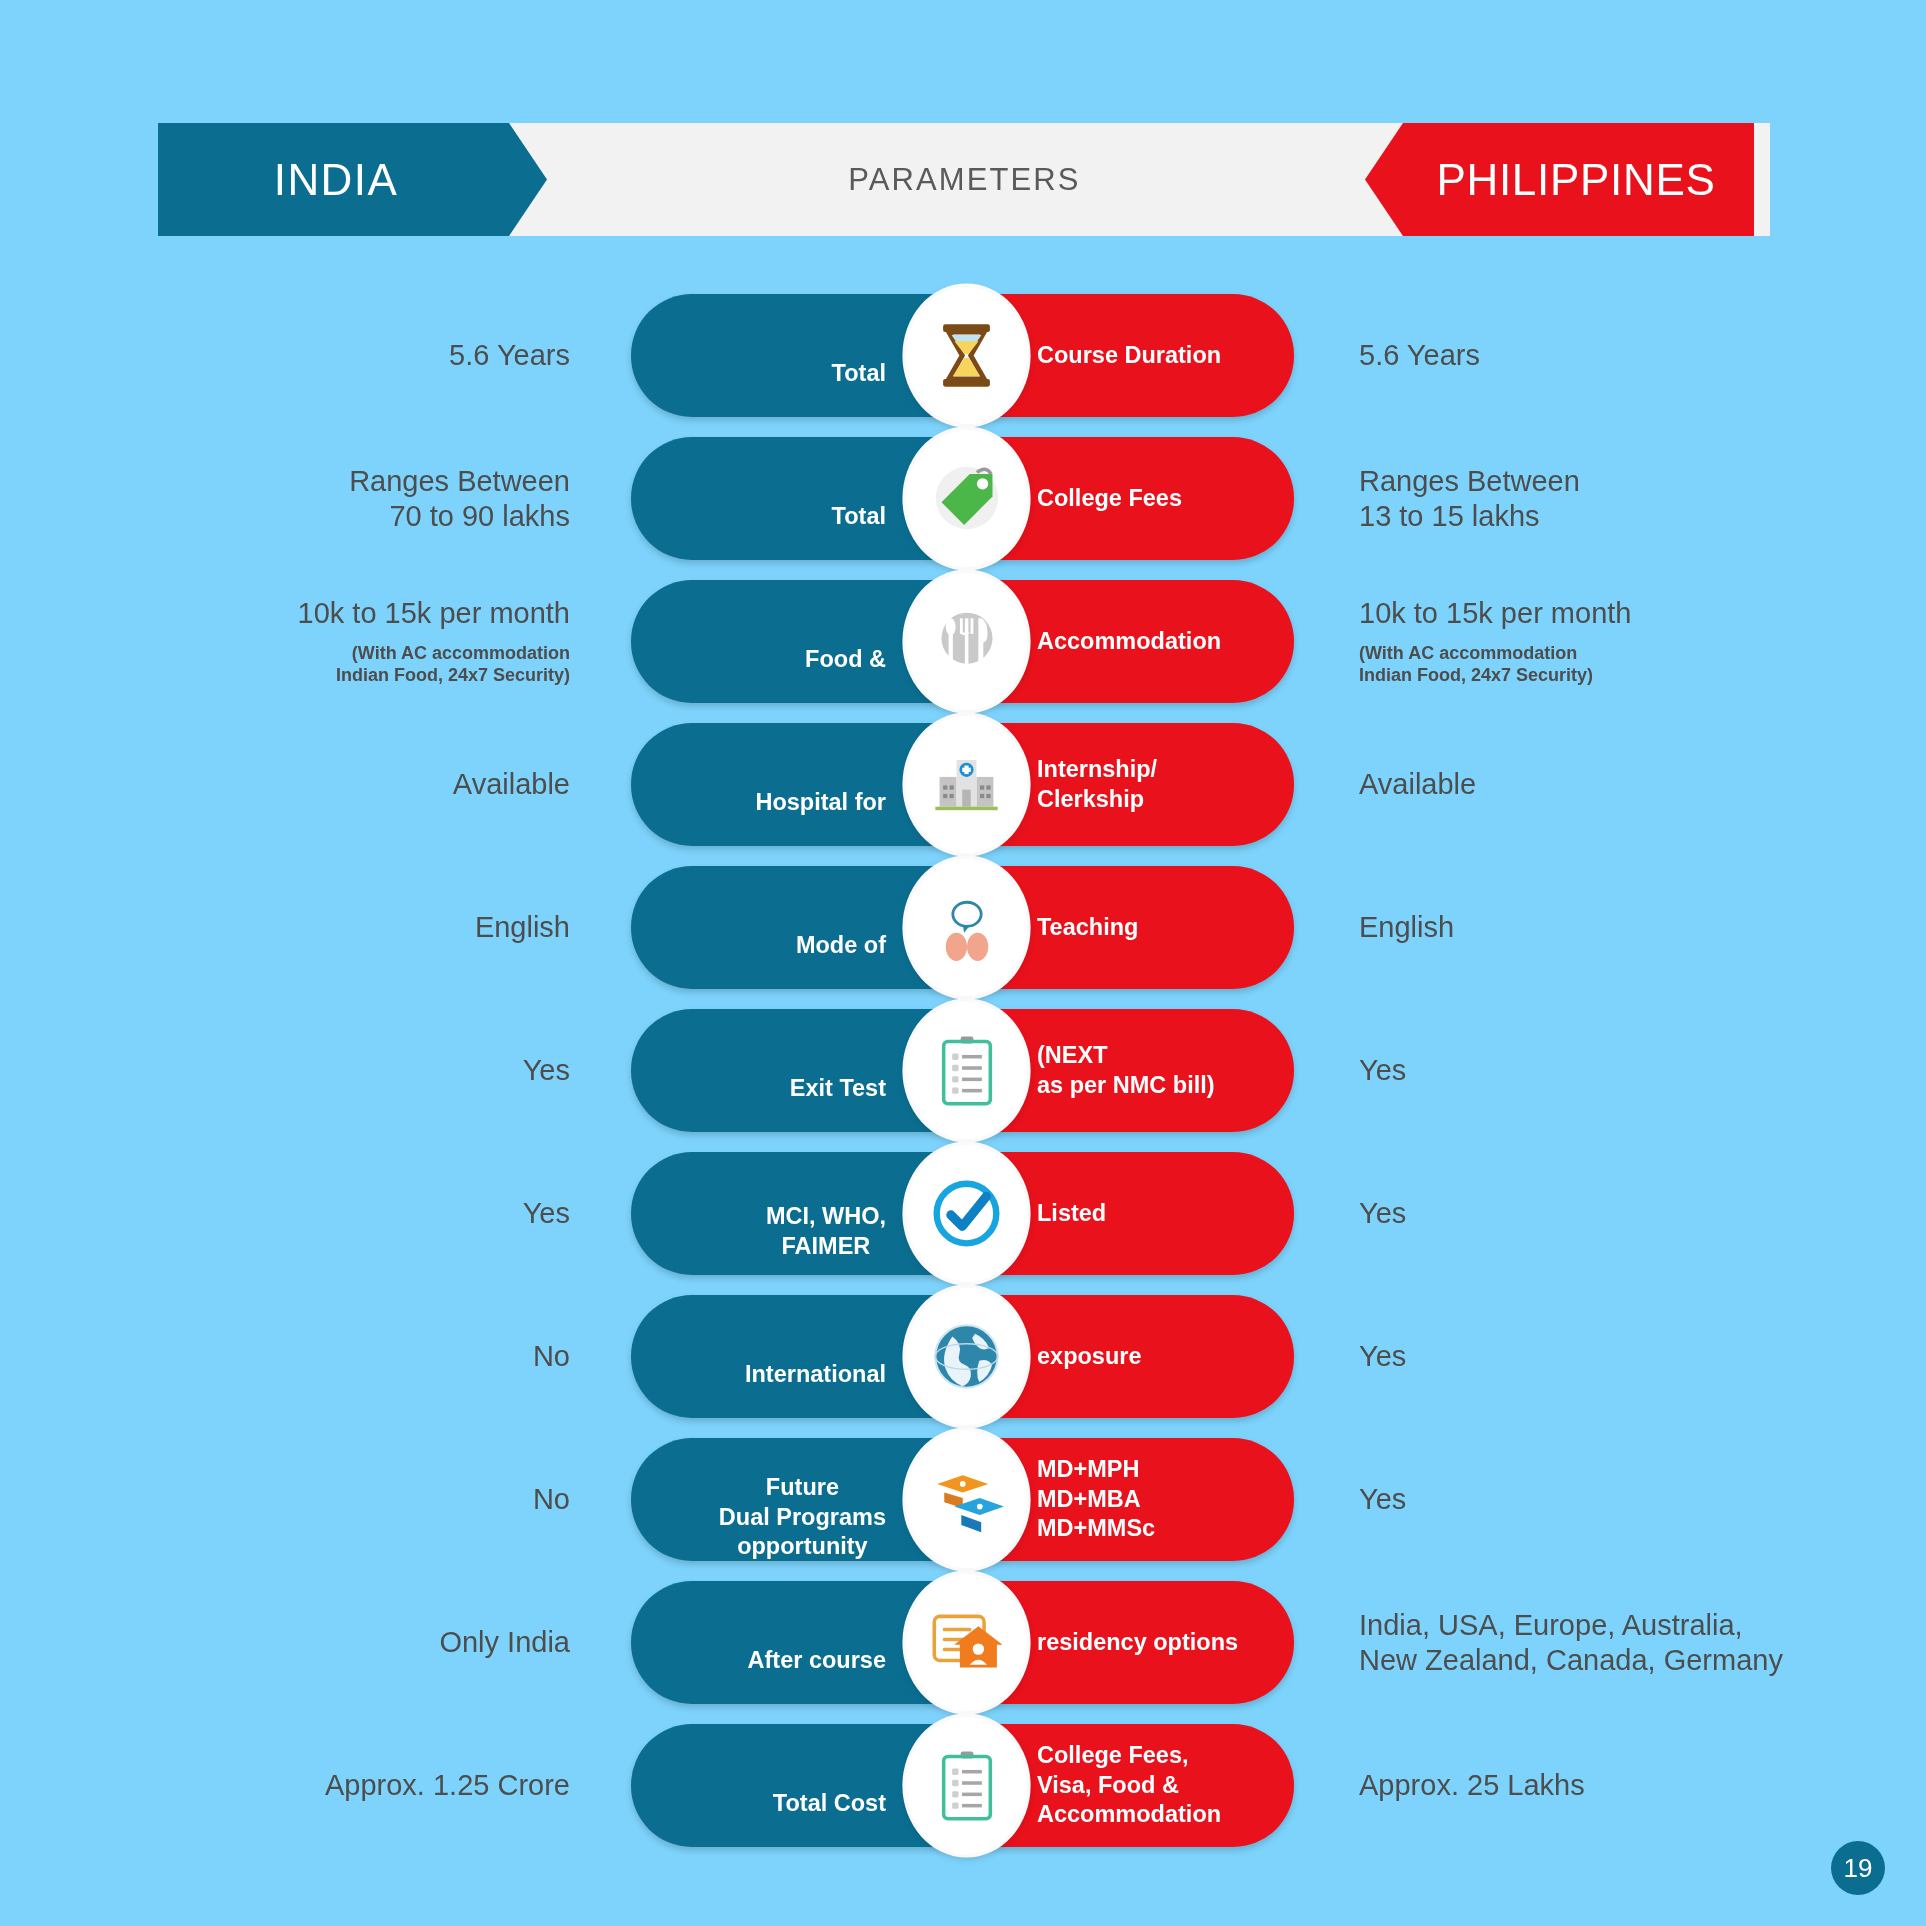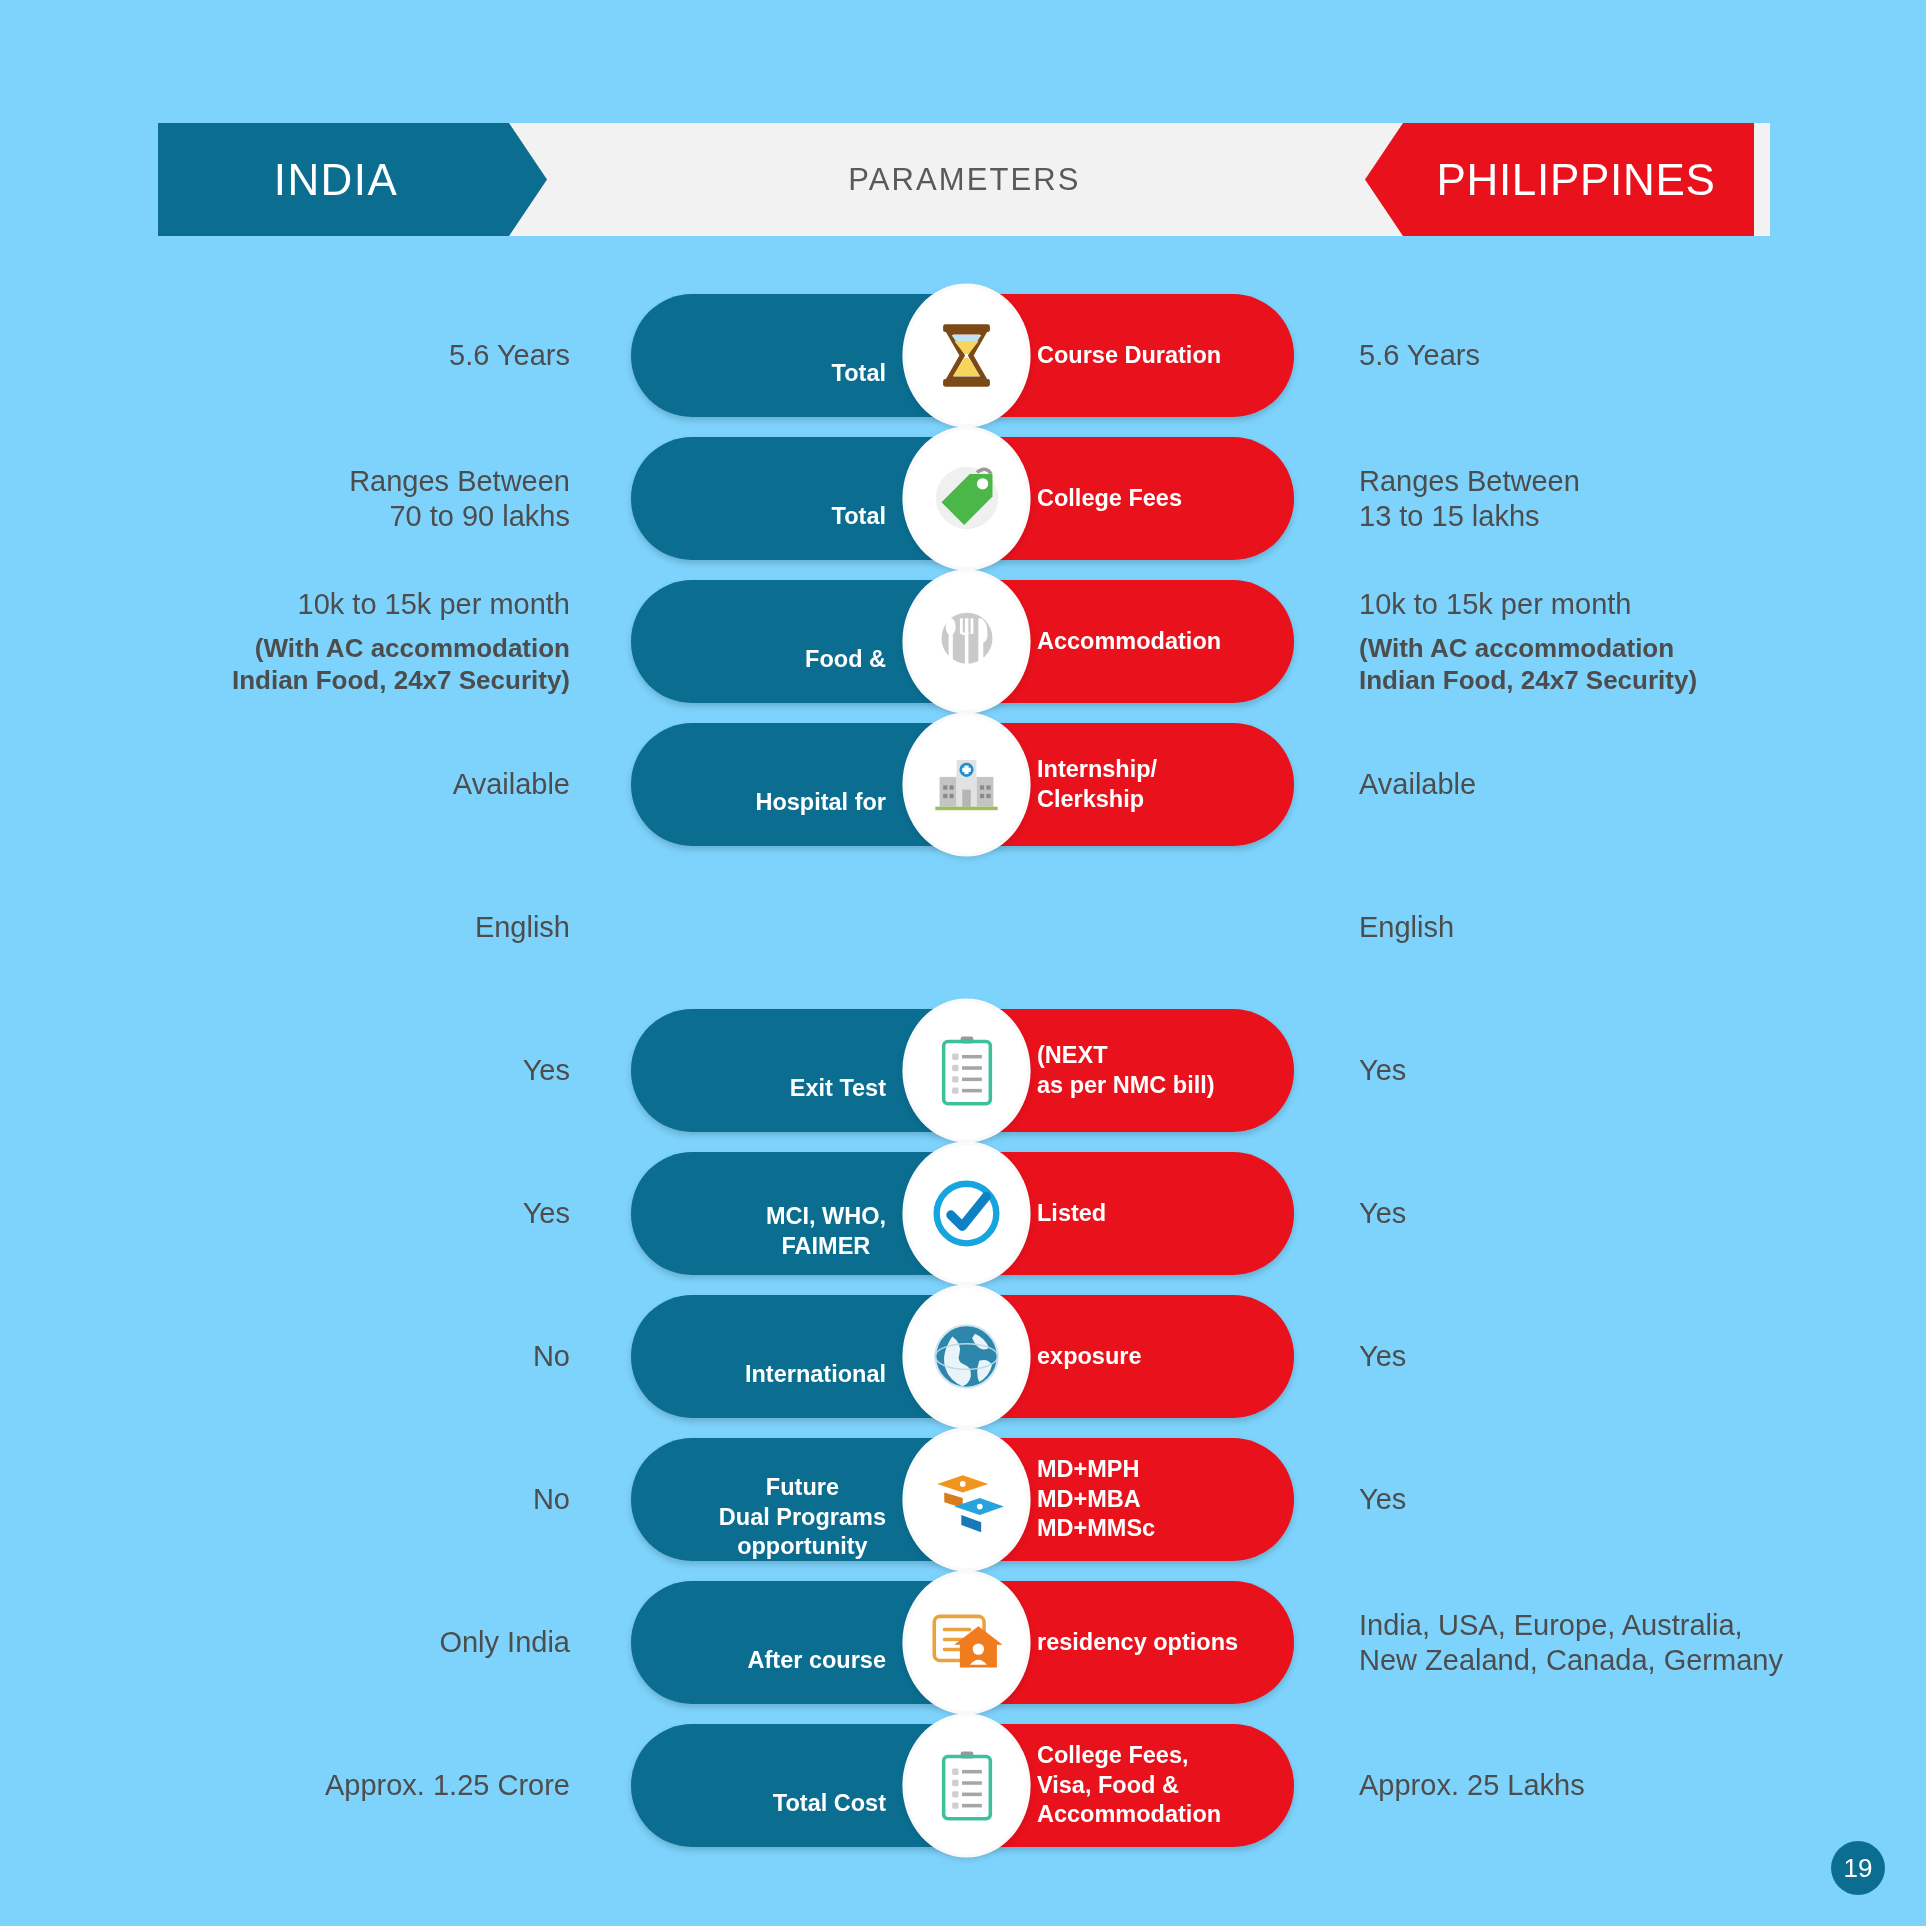--- a/index.html
+++ b/index.html
@@ -143,21 +143,21 @@
   .val-main {
     color: #4d4d4d;
     font-size: 29px;
     font-weight: 400;
     line-height: 1.18;
     white-space: pre-line;
   }
 
   .val-sub {
     color: #4d4d4d;
-    font-size: 26px;
+    font-size: 18px;
     font-weight: 700;
     line-height: 1.22;
     white-space: pre-line;
     margin-top: 12px;
   }
 
   
   .pill {
     position: absolute;
     left: 631px;
@@ -375,20 +375,36 @@
           </div>
         </div>
         <div class="right-val">
           <div class="val-main">Available</div>
         </div>
       </div>
       <div class="row">
         <div class="left-val">
           <div class="val-main">English</div>
         </div>
+        <div class="pill">
+          <div class="pill-left">
+            <div class="lbl">Mode of</div>
+          </div>
+          <div class="pill-right">
+            <div class="lbl">Teaching</div>
+          </div>
+          <div class="pill-circle">
+            <svg width="68" height="68" viewBox="0 0 96 96">
+    <ellipse cx="48" cy="30" rx="20" ry="17" fill="none" stroke="#2E86AB" stroke-width="4"></ellipse>
+    <path d="M42 45 L44 56 L52 46 Z" fill="#2E86AB"></path>
+    <ellipse cx="33" cy="76" rx="15" ry="20" fill="#F0A58C"></ellipse>
+    <ellipse cx="63" cy="76" rx="15" ry="20" fill="#F0A58C"></ellipse>
+  </svg>
+          </div>
+        </div>
         <div class="right-val">
           <div class="val-main">English</div>
         </div>
       </div>
       <div class="row">
         <div class="left-val">
           <div class="val-main">Yes</div>
         </div>
         <div class="pill">
           <div class="pill-left">

